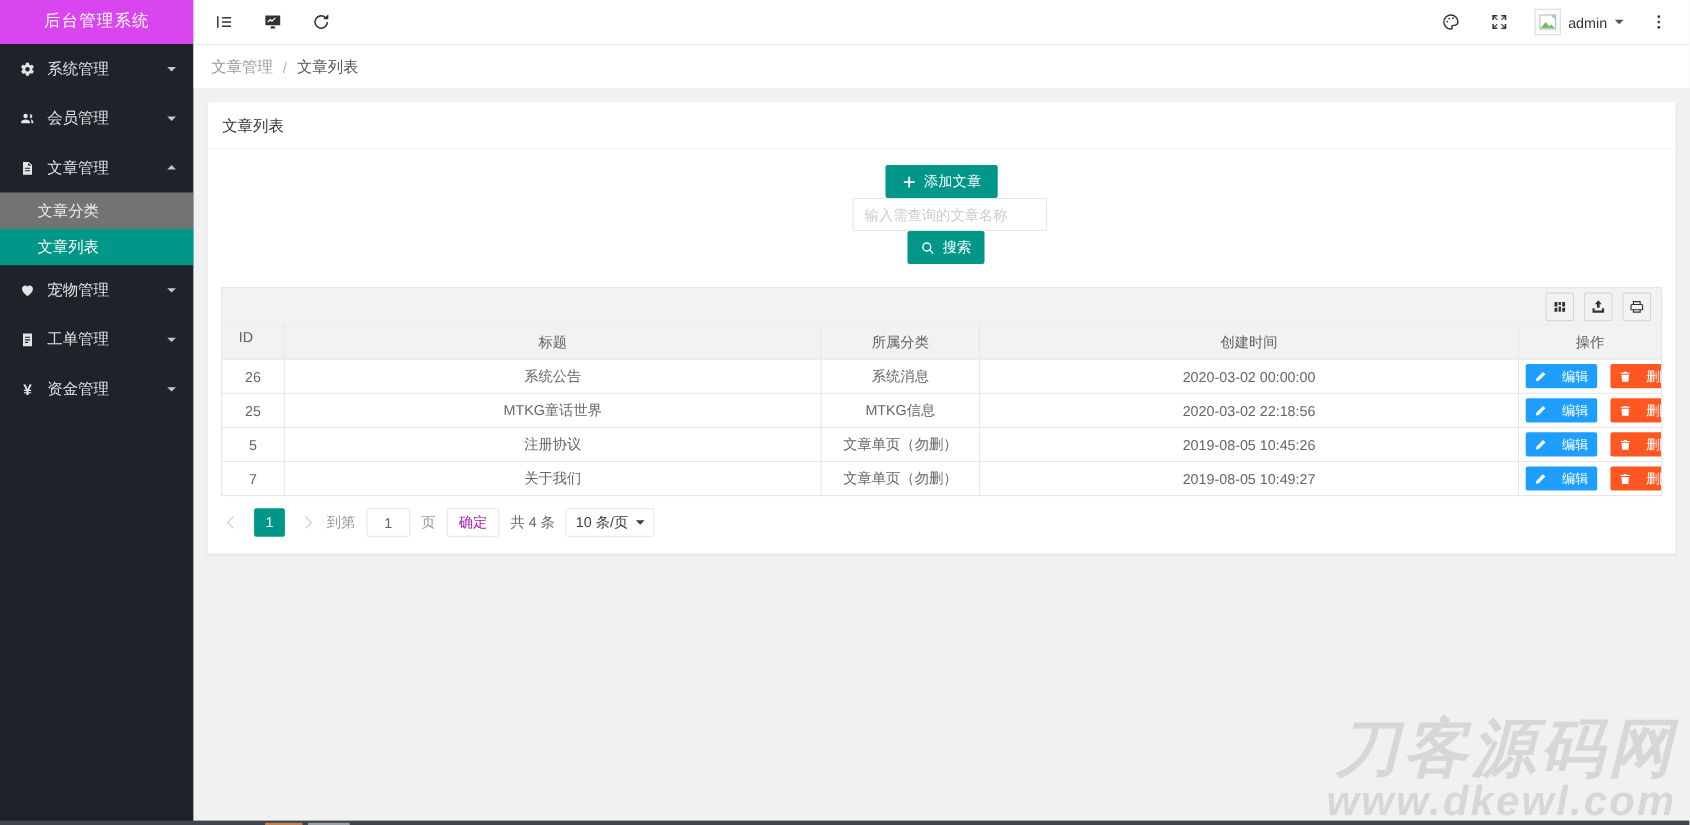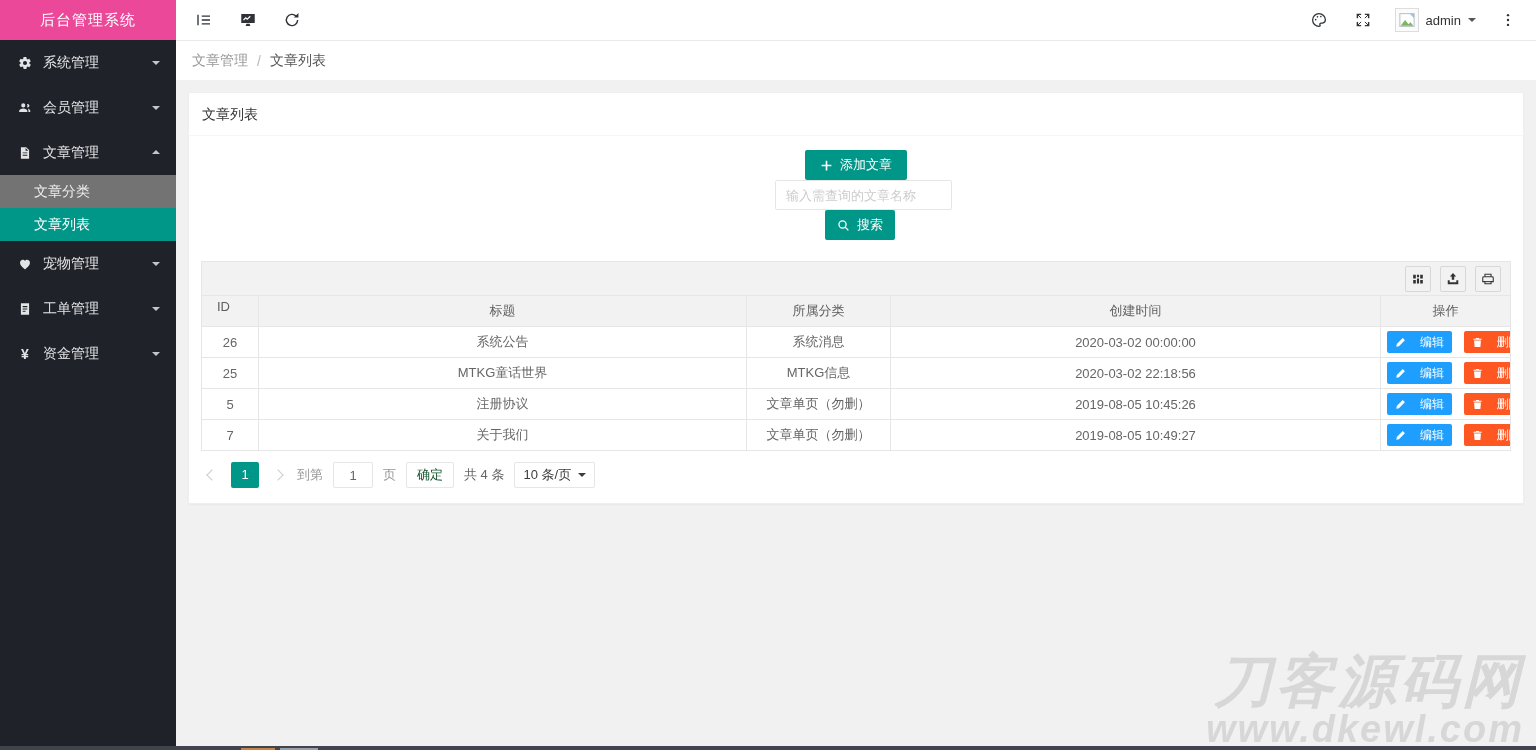--- a/index.html
+++ b/index.html
@@ -2,21 +2,21 @@
 <html><head>
 <meta charset="utf-8">
 <style>
   * { margin:0; padding:0; box-sizing:border-box; }
   html,body { width:1536px; height:750px; overflow:hidden;
     font-family:"Liberation Sans","DejaVu Sans",sans-serif; }
   body { display:flex; background:#f1f1f1; position:relative; }
 
   
   .sidebar { flex:0 0 176px; width:176px; background:#20222A; height:750px; }
-  .logo { height:40px; line-height:40px; text-align:center; color:#fff; font-size:15px; background:#ec4899; letter-spacing:1px; }
+  .logo { height:40px; line-height:40px; text-align:center; color:#fff; font-size:15px; background:#d946ef; letter-spacing:1px; }
   .menu-item { height:45px; display:flex; align-items:center; padding:0 16px 0 17px; font-size:14px; color:#e3e4e6; cursor:pointer; }
   .mi-icon { width:16px; height:16px; margin-right:10px; display:inline-flex; align-items:center; justify-content:center; color:#e3e4e6; flex:0 0 16px; }
   .mi-icon svg { width:14px; height:14px; }
   .mi-icon.yen { font-size:14px; font-weight:bold; }
   .mi-label { flex:1; }
   .caret { width:0; height:0; border:4px solid transparent; }
   .caret.down { border-top-color:#c3c6cd; margin-top:5px; }
   .caret.up { border-bottom-color:#c3c6cd; margin-bottom:5px; }
   .submenu { background:#737373; }
   .submenu-item { height:33px; line-height:33px; padding-left:34px; font-size:14px; color:#ededee; cursor:pointer; }
@@ -72,21 +72,21 @@
   .op-del { background:#FF5722; margin-left:8px; }
 
   .pagination { display:flex; align-items:center; margin-top:11px; font-size:13px; gap:10px; padding-left:2px; }
   .page-arrow { width:18px; height:26px; display:flex; align-items:center; justify-content:center; cursor:pointer; }
   .chev { width:8px; height:8px; border-left:1px solid #ccc; border-bottom:1px solid #ccc; }
   .chev.left { transform:rotate(45deg); }
   .chev.right { transform:rotate(225deg); }
   .page-num { min-width:28px; height:26px; line-height:26px; background:#009688; color:#fff; text-align:center; border-radius:2px; cursor:pointer; padding:0 6px; }
   .pg-text { color:#999; }
   .goto-input { width:40px; height:26px; border:1px solid #e6e6e6; border-radius:2px; text-align:center; font-size:13px; color:#666; outline:none; background:#fff; }
-  .btn-confirm { height:26px; padding:0 10px; background:#fff; border:1px solid #e6e6e6; border-radius:2px; color:#14532d; font-size:13px; cursor:pointer; }
+  .btn-confirm { height:26px; padding:0 10px; background:#fff; border:1px solid #e6e6e6; border-radius:2px; color:#a21caf; font-size:13px; cursor:pointer; }
   .pg-total { color:#666; }
   .page-size { height:26px; border:1px solid #e6e6e6; border-radius:2px; background:#fff; display:flex; align-items:center; gap:7px; padding:0 8px; color:#3c3c3c; cursor:pointer; }
   .caret-sel { width:0;height:0;border:4px solid transparent;border-top-color:#3c3c3c;margin-top:4px; }
 
   
   .watermark { position:absolute; right:12px; bottom:1px; text-align:right; color:#d7d7d7; font-weight:bold; font-style:italic; line-height:1.02; z-index:1; pointer-events:none; }
   .wm1 { font-size:58px; letter-spacing:4px; }
   .wm2 { font-size:38px; letter-spacing:2px; }
 
   

